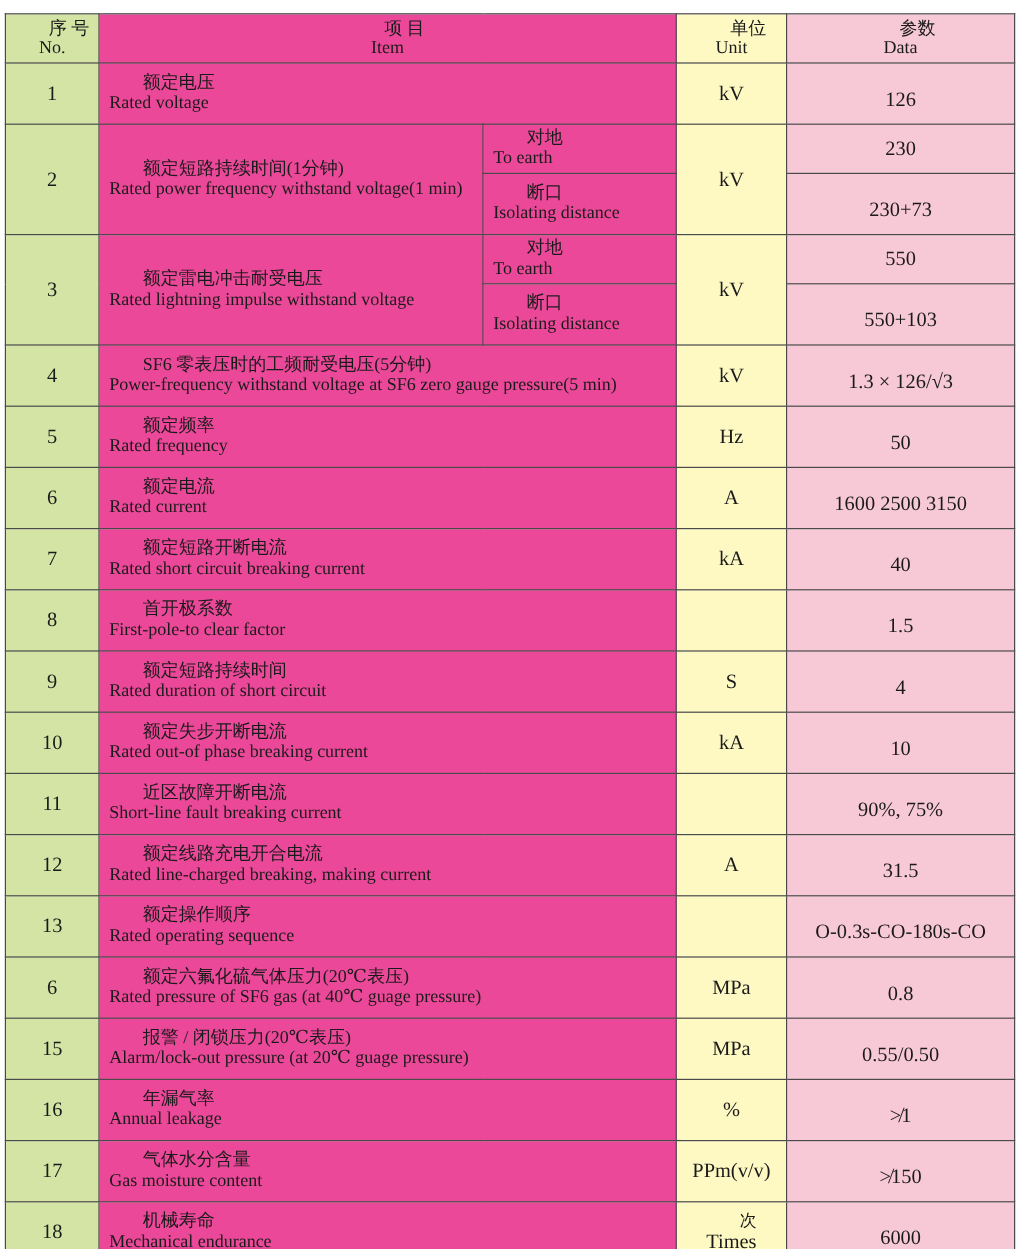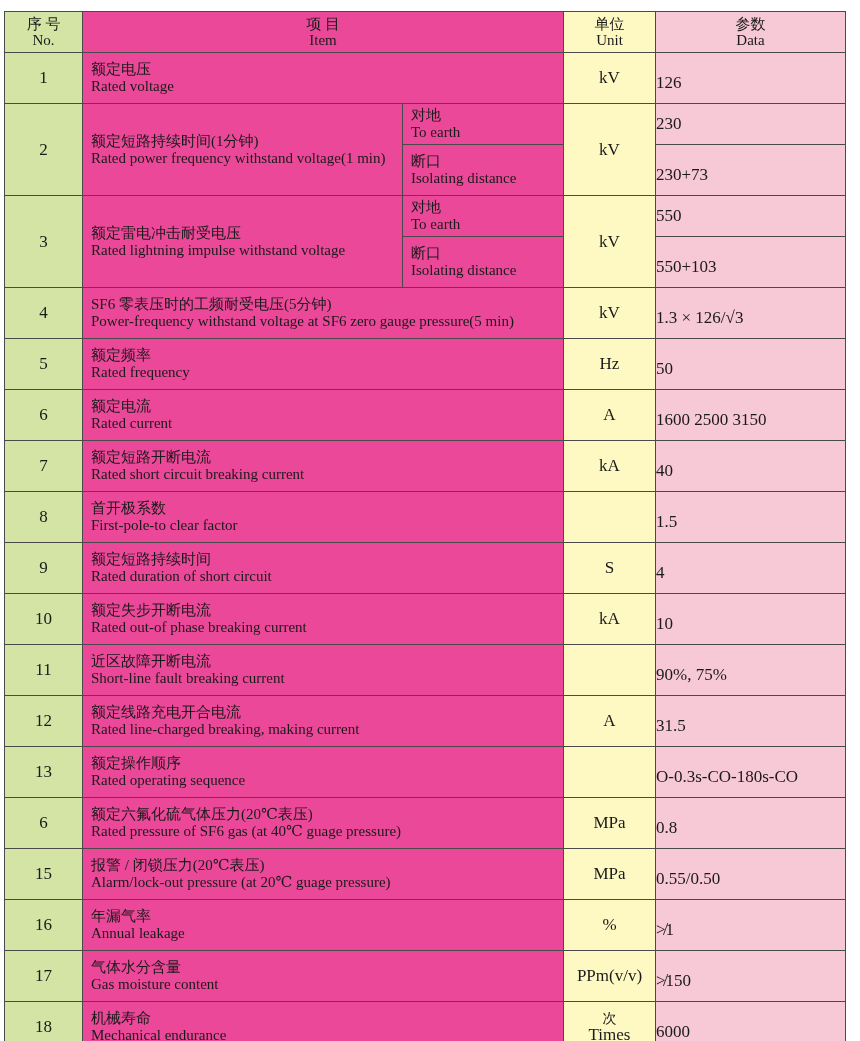--- a/index.html
+++ b/index.html
@@ -6,27 +6,27 @@
   body { width: 860px; height: 1041px; overflow: hidden; position: relative;
          font-family: "Liberation Serif", "DejaVu Serif", serif; color: #1a1a1a; }
   table.spec { position: absolute; left: 4px; top: 11px; border-collapse: collapse;
                table-layout: fixed; width: 841px; }
   table.spec td { border: 1.3px solid #4a4a4a; padding: 0; vertical-align: middle; }
   col.c-no { width: 78px; } col.c-item { width: 320px; } col.c-sub { width: 161px; }
   col.c-unit { width: 92px; } col.c-data { width: 190px; }
   .no { background: #d3e4a5; text-align: center; font-size: 17px; }
   .item, .sub { background: #ec4899; font-size: 15px; line-height: 17px; padding-left: 8px !important; }
   .unit { background: #fef9c3; text-align: center; font-size: 17px; }
-  .data { background: #f7c8d6; text-align: left; font-size: 17px; }
+  .data { background: #f7c8d6; text-align: center; font-size: 17px; }
   .hdr { text-align: center !important; padding-left: 0 !important; font-size: 15px; line-height: 16px; }
   tr.r-hdr td { height: 40px; }
   tr.r td { height: 40px; }
   tr.r-half td { height: 40px; }
   .en { display: block; }
-  .zh { display: block; }
+  .zh { display: block; margin-left: 28px; }
   .valpad { padding-top: 10px !important; }
 </style>
 </head>
 <body>
 
 <table class="spec">
   <colgroup>
       <col class="c-no">
       <col class="c-item">
       <col class="c-sub">

